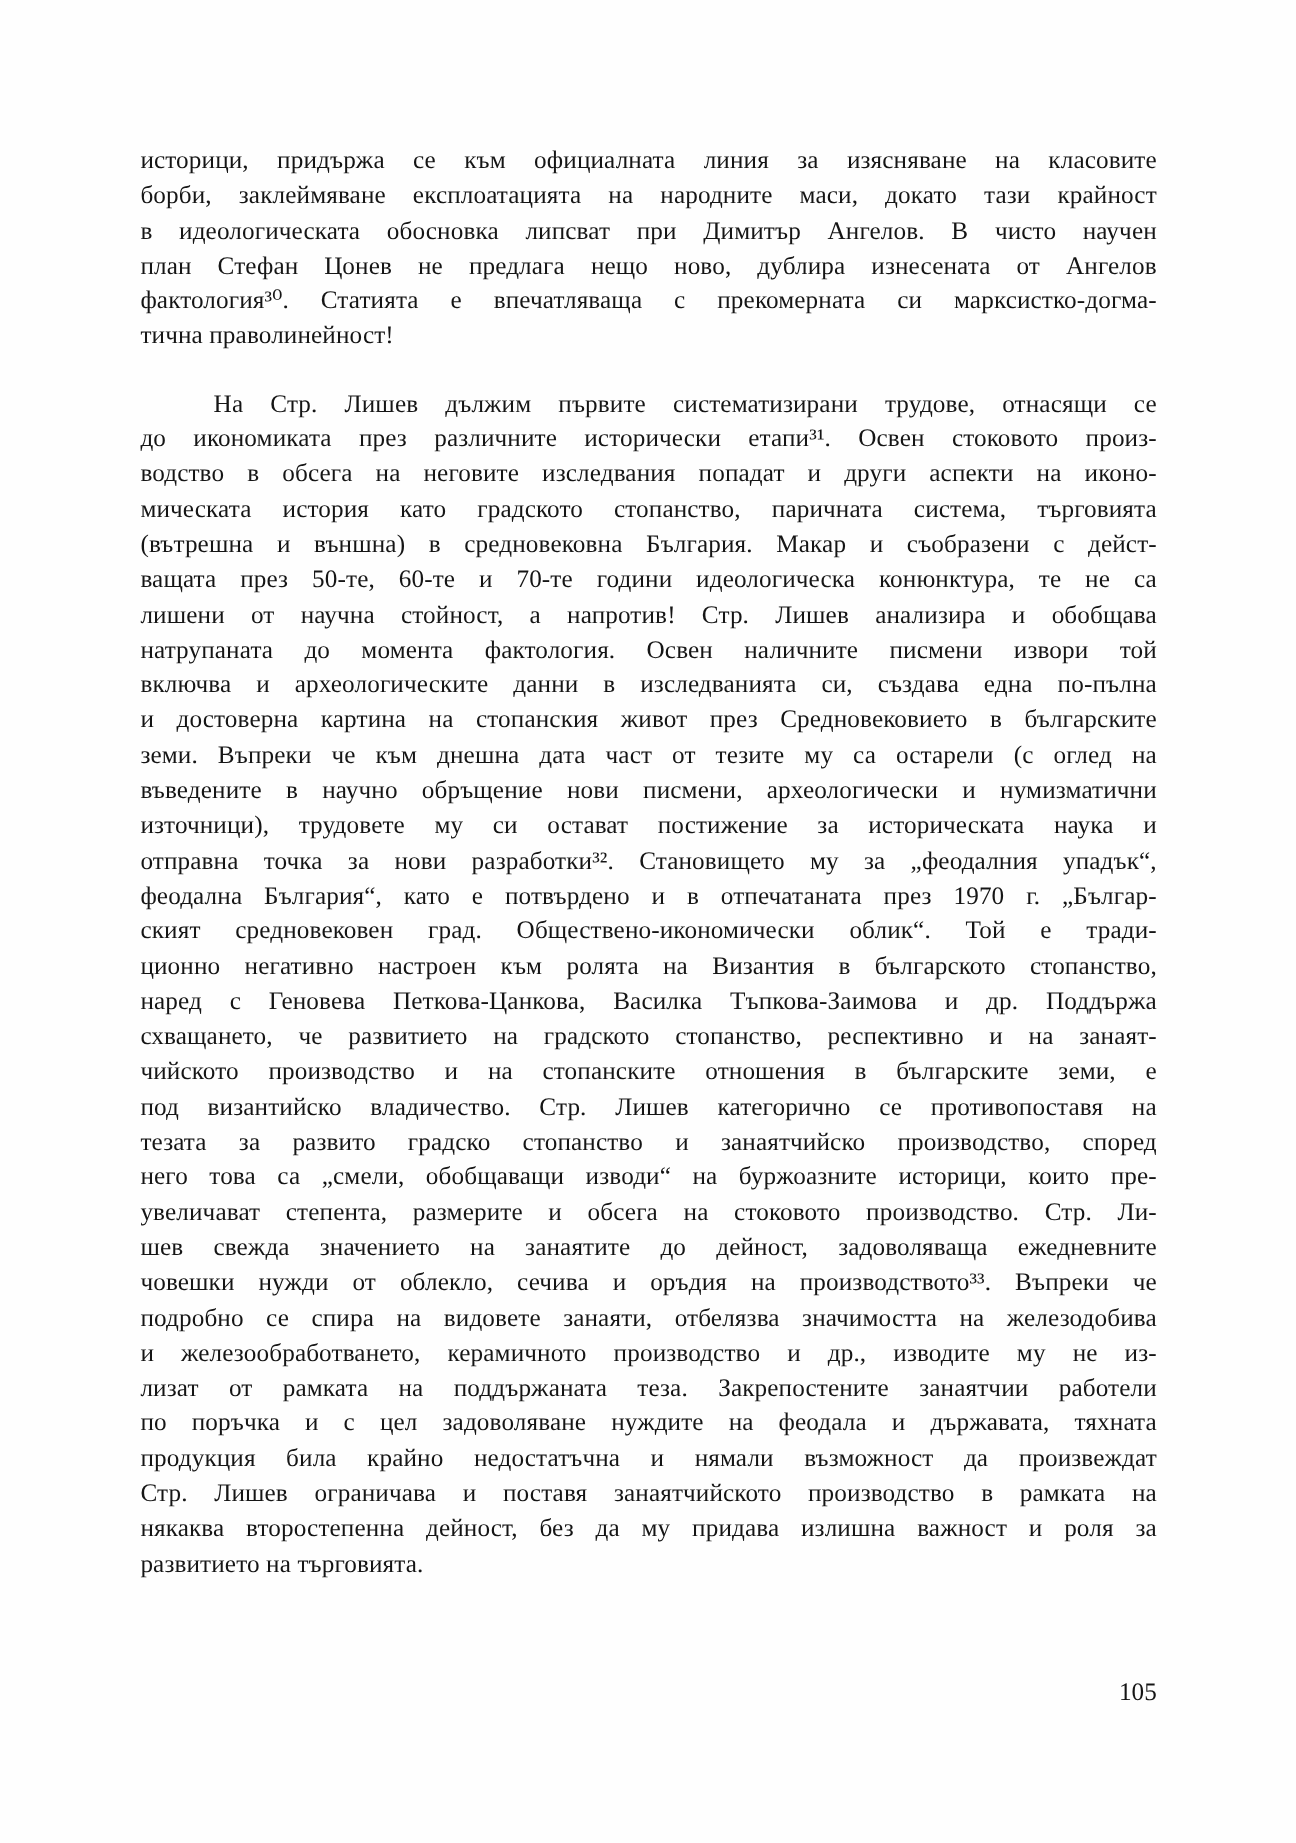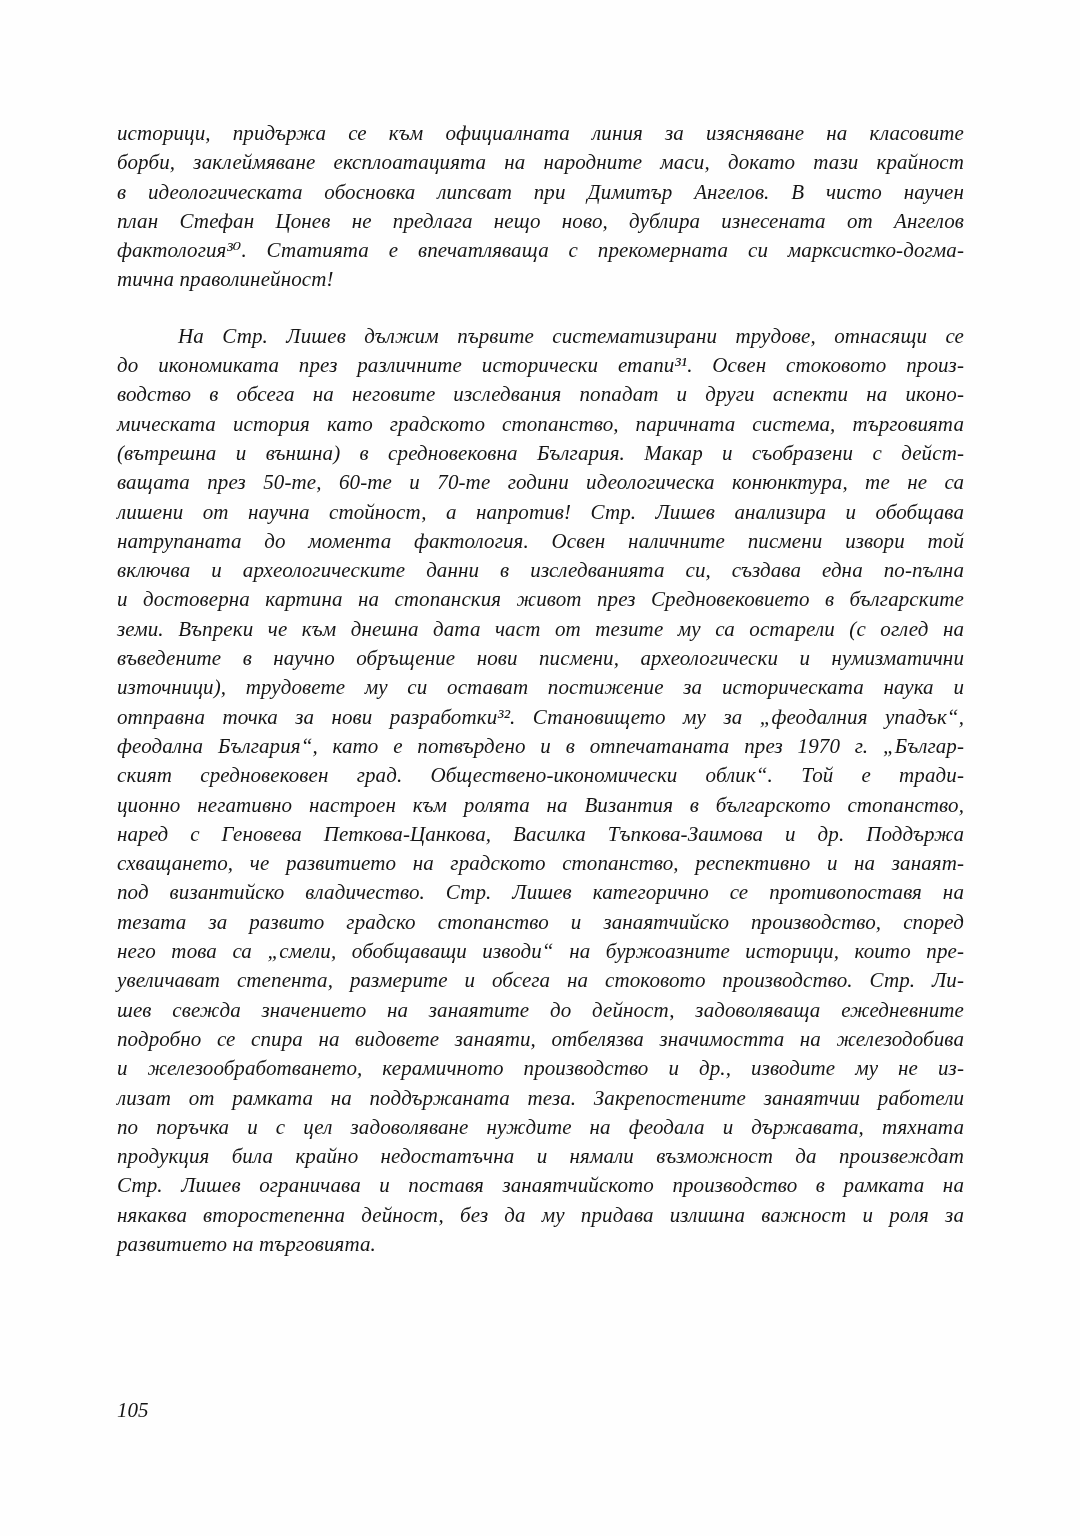--- a/index.html
+++ b/index.html
@@ -1,15 +1,15 @@
 <!DOCTYPE html>
 <html><head>
 <meta charset="utf-8">
 <style>
-  * { margin: 0; padding: 0; box-sizing: border-box; font-style: italic; }
+  * { margin: 0; padding: 0; box-sizing: border-box; }
   html, body { background: #ffffff; }
   .page {
     position: relative;
     width: 1080px;
     height: 1536px;
     background: #fefefe;
     font-family: "Liberation Serif", "DejaVu Serif", serif;
     color: #151515;
     overflow: hidden;
   }
@@ -31,21 +31,21 @@
   .line.last {
     text-align: justify;
     text-align-last: left;
   }
   .line.indent { text-indent: 61px; margin-top: 27px; }
   .page-number {
     position: absolute;
     top: 1398px;
     left: 117px;
     width: 847px;
-    text-align: left;
+    text-align: right;
     font-size: 21px;
     color: #151515;
   }
 </style>
 </head>
 <body>
 
 <div class="page">
   <div class="text-block">
       <div class="paragraph">
@@ -69,25 +69,27 @@
         <div class="line">и достоверна картина на стопанския живот през Средновековието в българските</div>
         <div class="line">земи. Въпреки че към днешна дата част от тезите му са остарели (с оглед на</div>
         <div class="line">въведените в научно обръщение нови писмени, археологически и нумизматични</div>
         <div class="line">източници), трудовете му си остават постижение за историческата наука и</div>
         <div class="line">отправна точка за нови разработки³². Становището му за „феодалния упадък“,</div>
         <div class="line">феодална България“, като е потвърдено и в отпечатаната през 1970 г. „Българ-</div>
         <div class="line">ският средновековен град. Обществено-икономически облик“. Той е тради-</div>
         <div class="line">ционно негативно настроен към ролята на Византия в българското стопанство,</div>
         <div class="line">наред с Геновева Петкова-Цанкова, Василка Тъпкова-Заимова и др. Поддържа</div>
         <div class="line">схващането, че развитието на градското стопанство, респективно и на занаят-</div>
+        <div class="line">чийското производство и на стопанските отношения в българските земи, е</div>
         <div class="line">под византийско владичество. Стр. Лишев категорично се противопоставя на</div>
         <div class="line">тезата за развито градско стопанство и занаятчийско производство, според</div>
         <div class="line">него това са „смели, обобщаващи изводи“ на буржоазните историци, които пре-</div>
         <div class="line">увеличават степента, размерите и обсега на стоковото производство. Стр. Ли-</div>
         <div class="line">шев свежда значението на занаятите до дейност, задоволяваща ежедневните</div>
+        <div class="line">човешки нужди от облекло, сечива и оръдия на производството³³. Въпреки че</div>
         <div class="line">подробно се спира на видовете занаяти, отбелязва значимостта на железодобива</div>
         <div class="line">и железообработването, керамичното производство и др., изводите му не из-</div>
         <div class="line">лизат от рамката на поддържаната теза. Закрепостените занаятчии работели</div>
         <div class="line">по поръчка и с цел задоволяване нуждите на феодала и държавата, тяхната</div>
         <div class="line">продукция била крайно недостатъчна и нямали възможност да произвеждат</div>
         <div class="line">Стр. Лишев ограничава и поставя занаятчийското производство в рамката на</div>
         <div class="line">някаква второстепенна дейност, без да му придава излишна важност и роля за</div>
         <div class="line last">развитието на търговията.</div>
       </div>
     </div>

